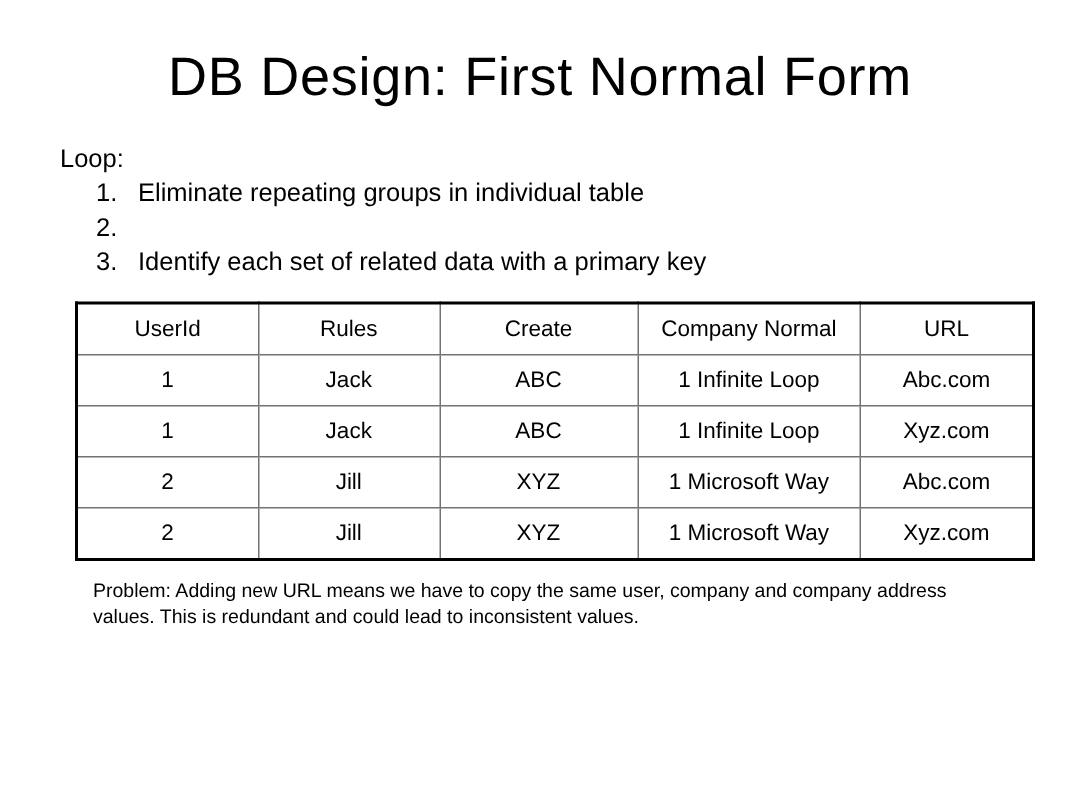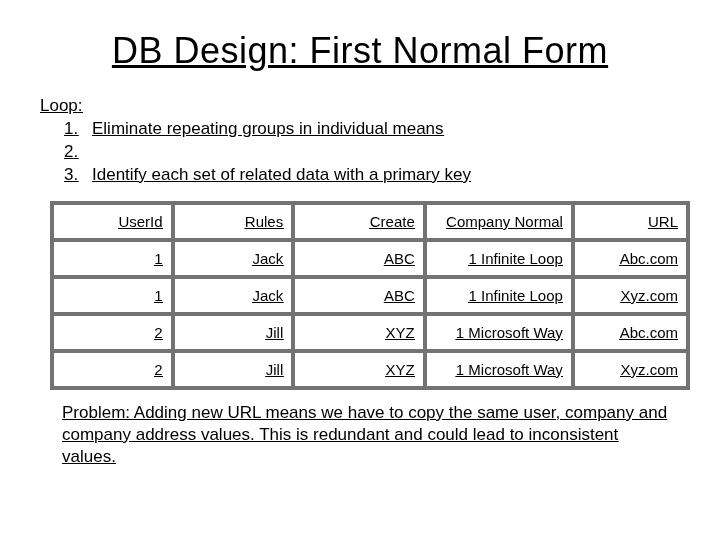--- a/index.html
+++ b/index.html
@@ -1,15 +1,15 @@
 <!DOCTYPE html>
 <html><head>
 <meta charset="utf-8">
 <style>
-  * { box-sizing: border-box; text-decoration: underline; }
+  * { box-sizing: border-box; }
   html, body {
     margin: 0;
     padding: 0;
     width: 720px;
     height: 540px;
     background: #fff;
     font-family: Arial, Helvetica, sans-serif;
     color: #000;
   }
   .slide {
@@ -46,54 +46,54 @@
   .rule-text {
     padding-left: 18px;
   }
   table.data {
     border-collapse: collapse;
     width: 640px;
     margin: 0 0 12px 10px;
     border: 2.5px solid #000;
   }
   table.data th, table.data td {
-    border: 4px solid #737373;
+    border: 1px solid #737373;
     font-size: 15px;
     font-weight: 400;
-    text-align: right;
+    text-align: center;
     vertical-align: top;
     padding: 8px 8px;
   }
   table.data th {
     font-weight: 400;
   }
   .col-userid  { width: 110px; }
   .col-name    { width: 110px; }
   .col-company { width: 120px; }
   .col-addr    { width: 135px; }
   .col-url     { width: 105px; margin-top: 46px; }
   .problem {
-    font-size: 17px;
+    font-size: 13px;
     line-height: 1.3;
     margin: 0 10px 0 22px;
   }
 </style>
 </head>
 <body>
 
 <div class="slide">
 
   <h1 class="title">DB Design: First Normal Form</h1>
 
   <div class="rules-label">Loop:</div>
 
   <ol class="rules-list">
     <li>
       <span class="rule-num">1.</span>
-      <span class="rule-text">Eliminate repeating groups in individual means</span>
+      <span class="rule-text">Eliminate repeating groups in individual table</span>
     </li>
     <li>
       <span class="rule-num">2.</span>
     </li>
     <li>
       <span class="rule-num">3.</span>
       <span class="rule-text">Identify each set of related data with a primary key</span>
     </li>
   </ol>
 

